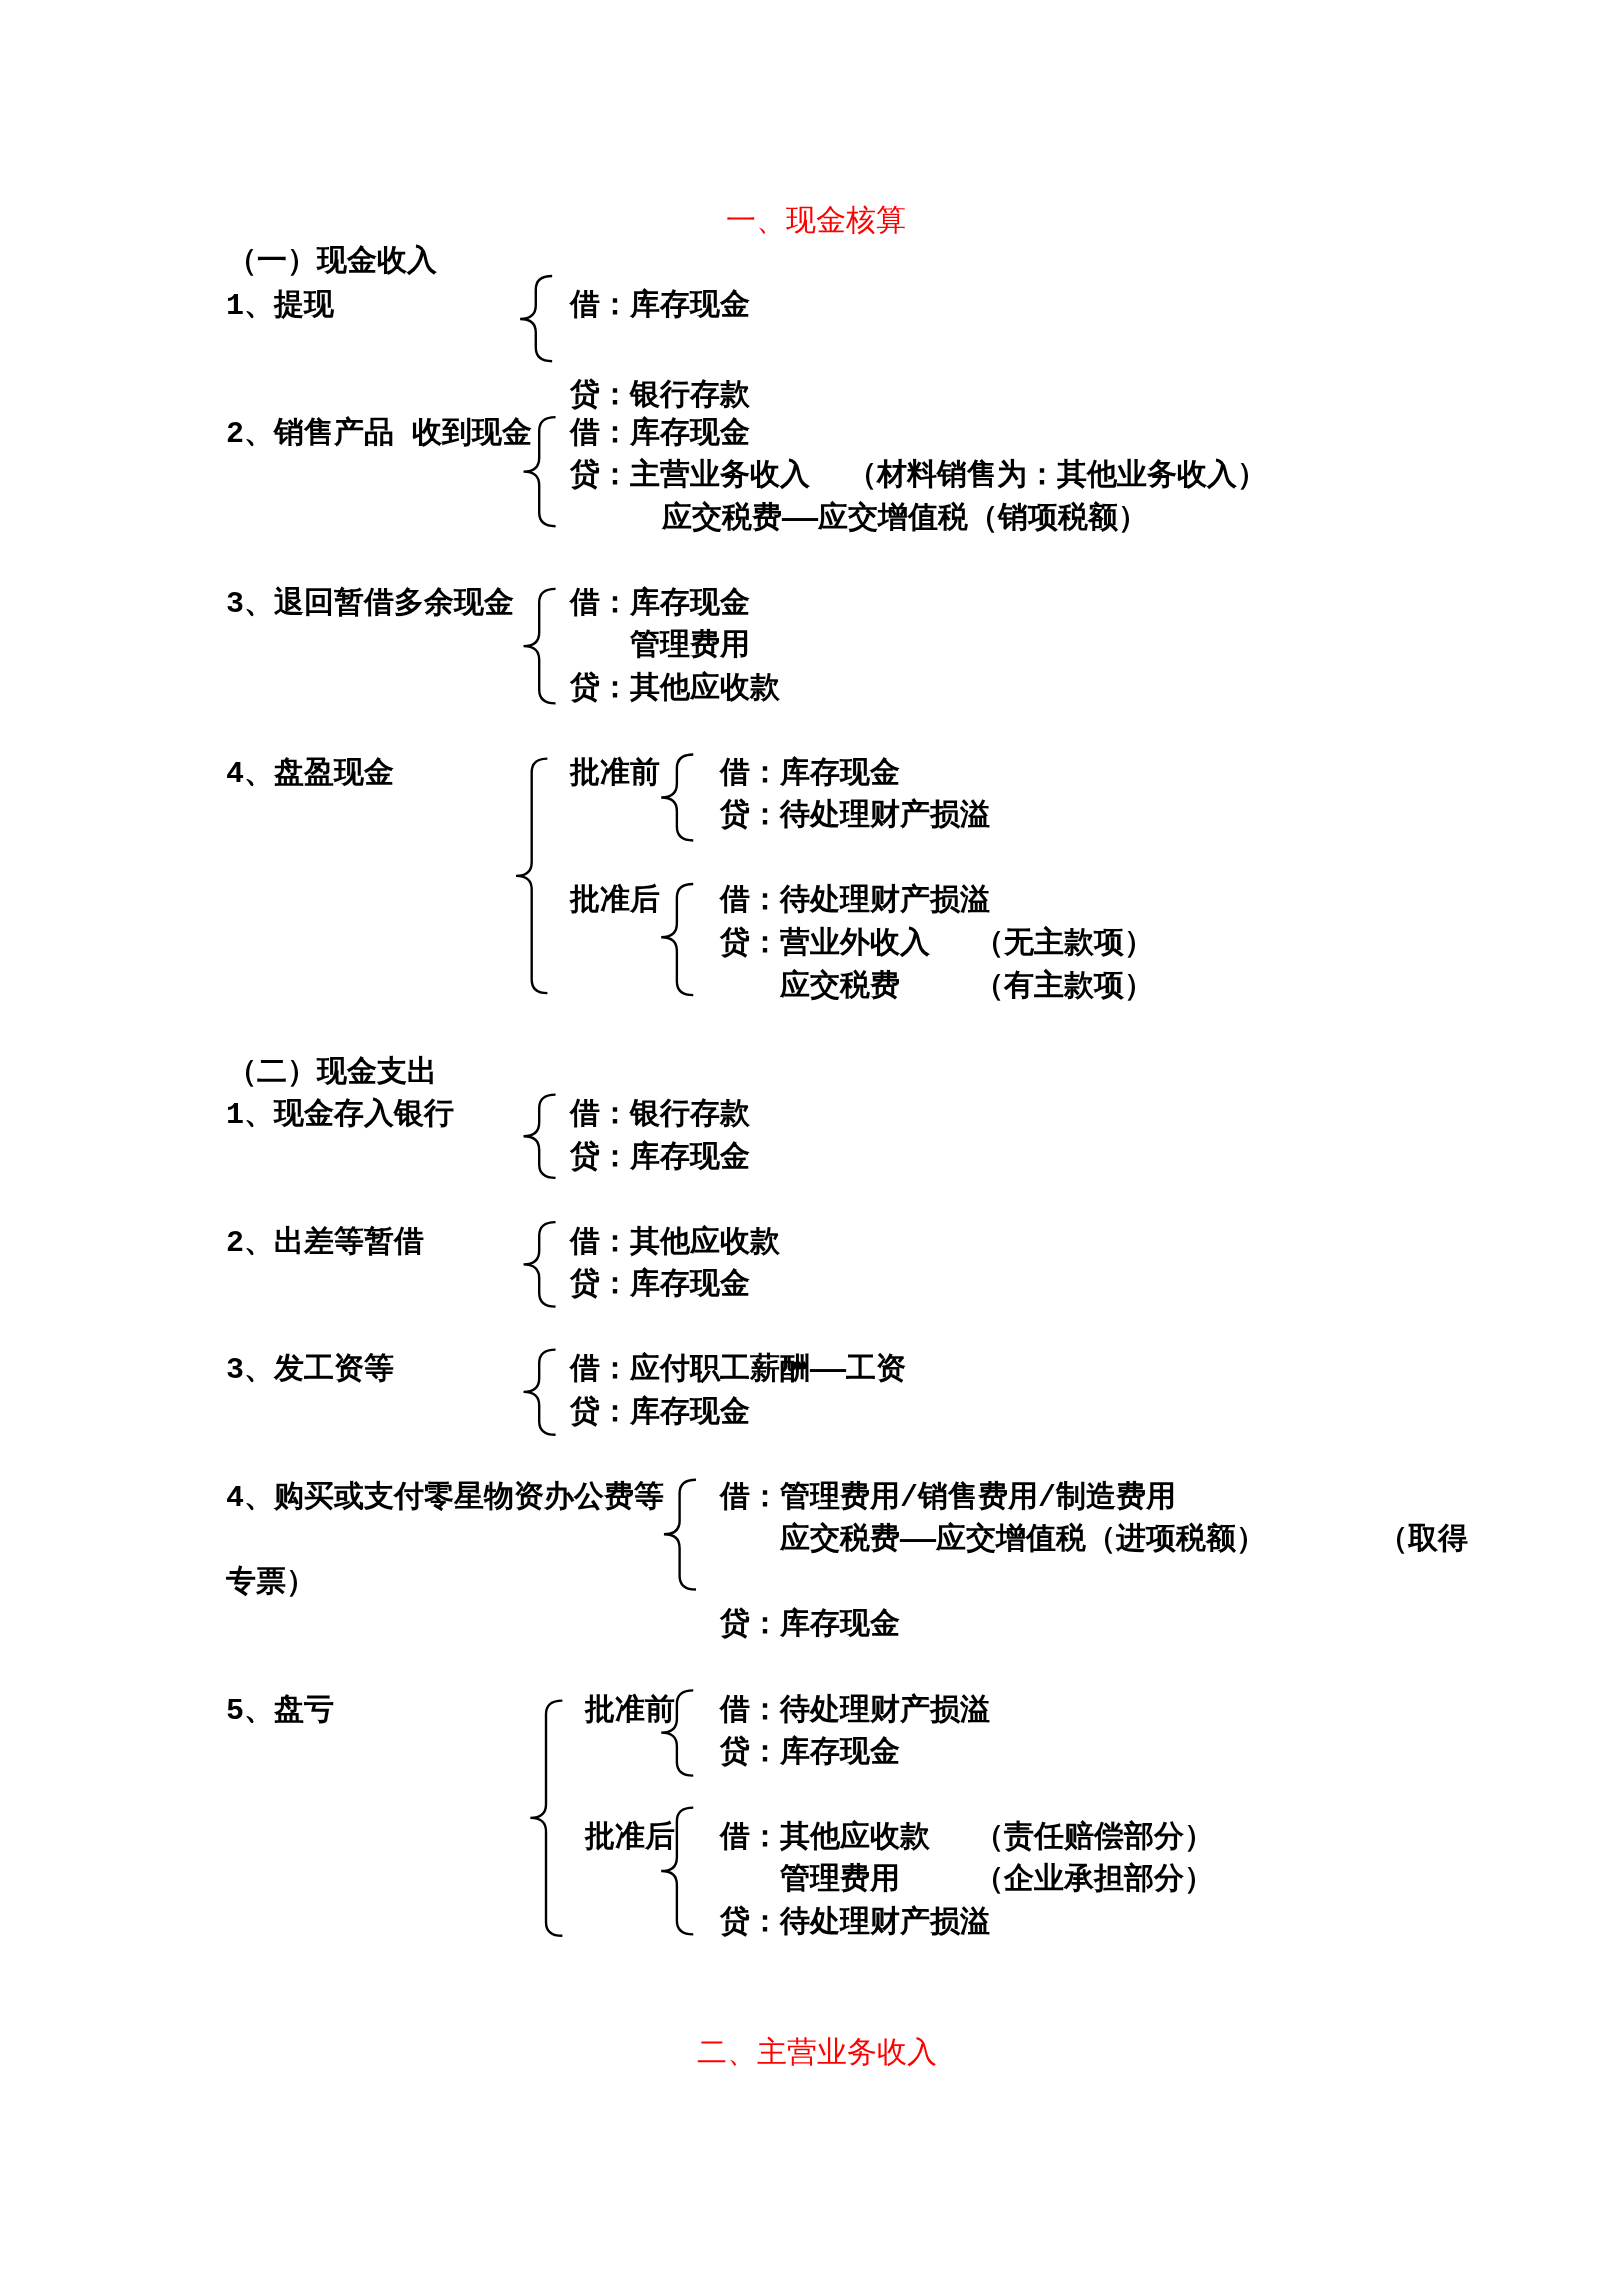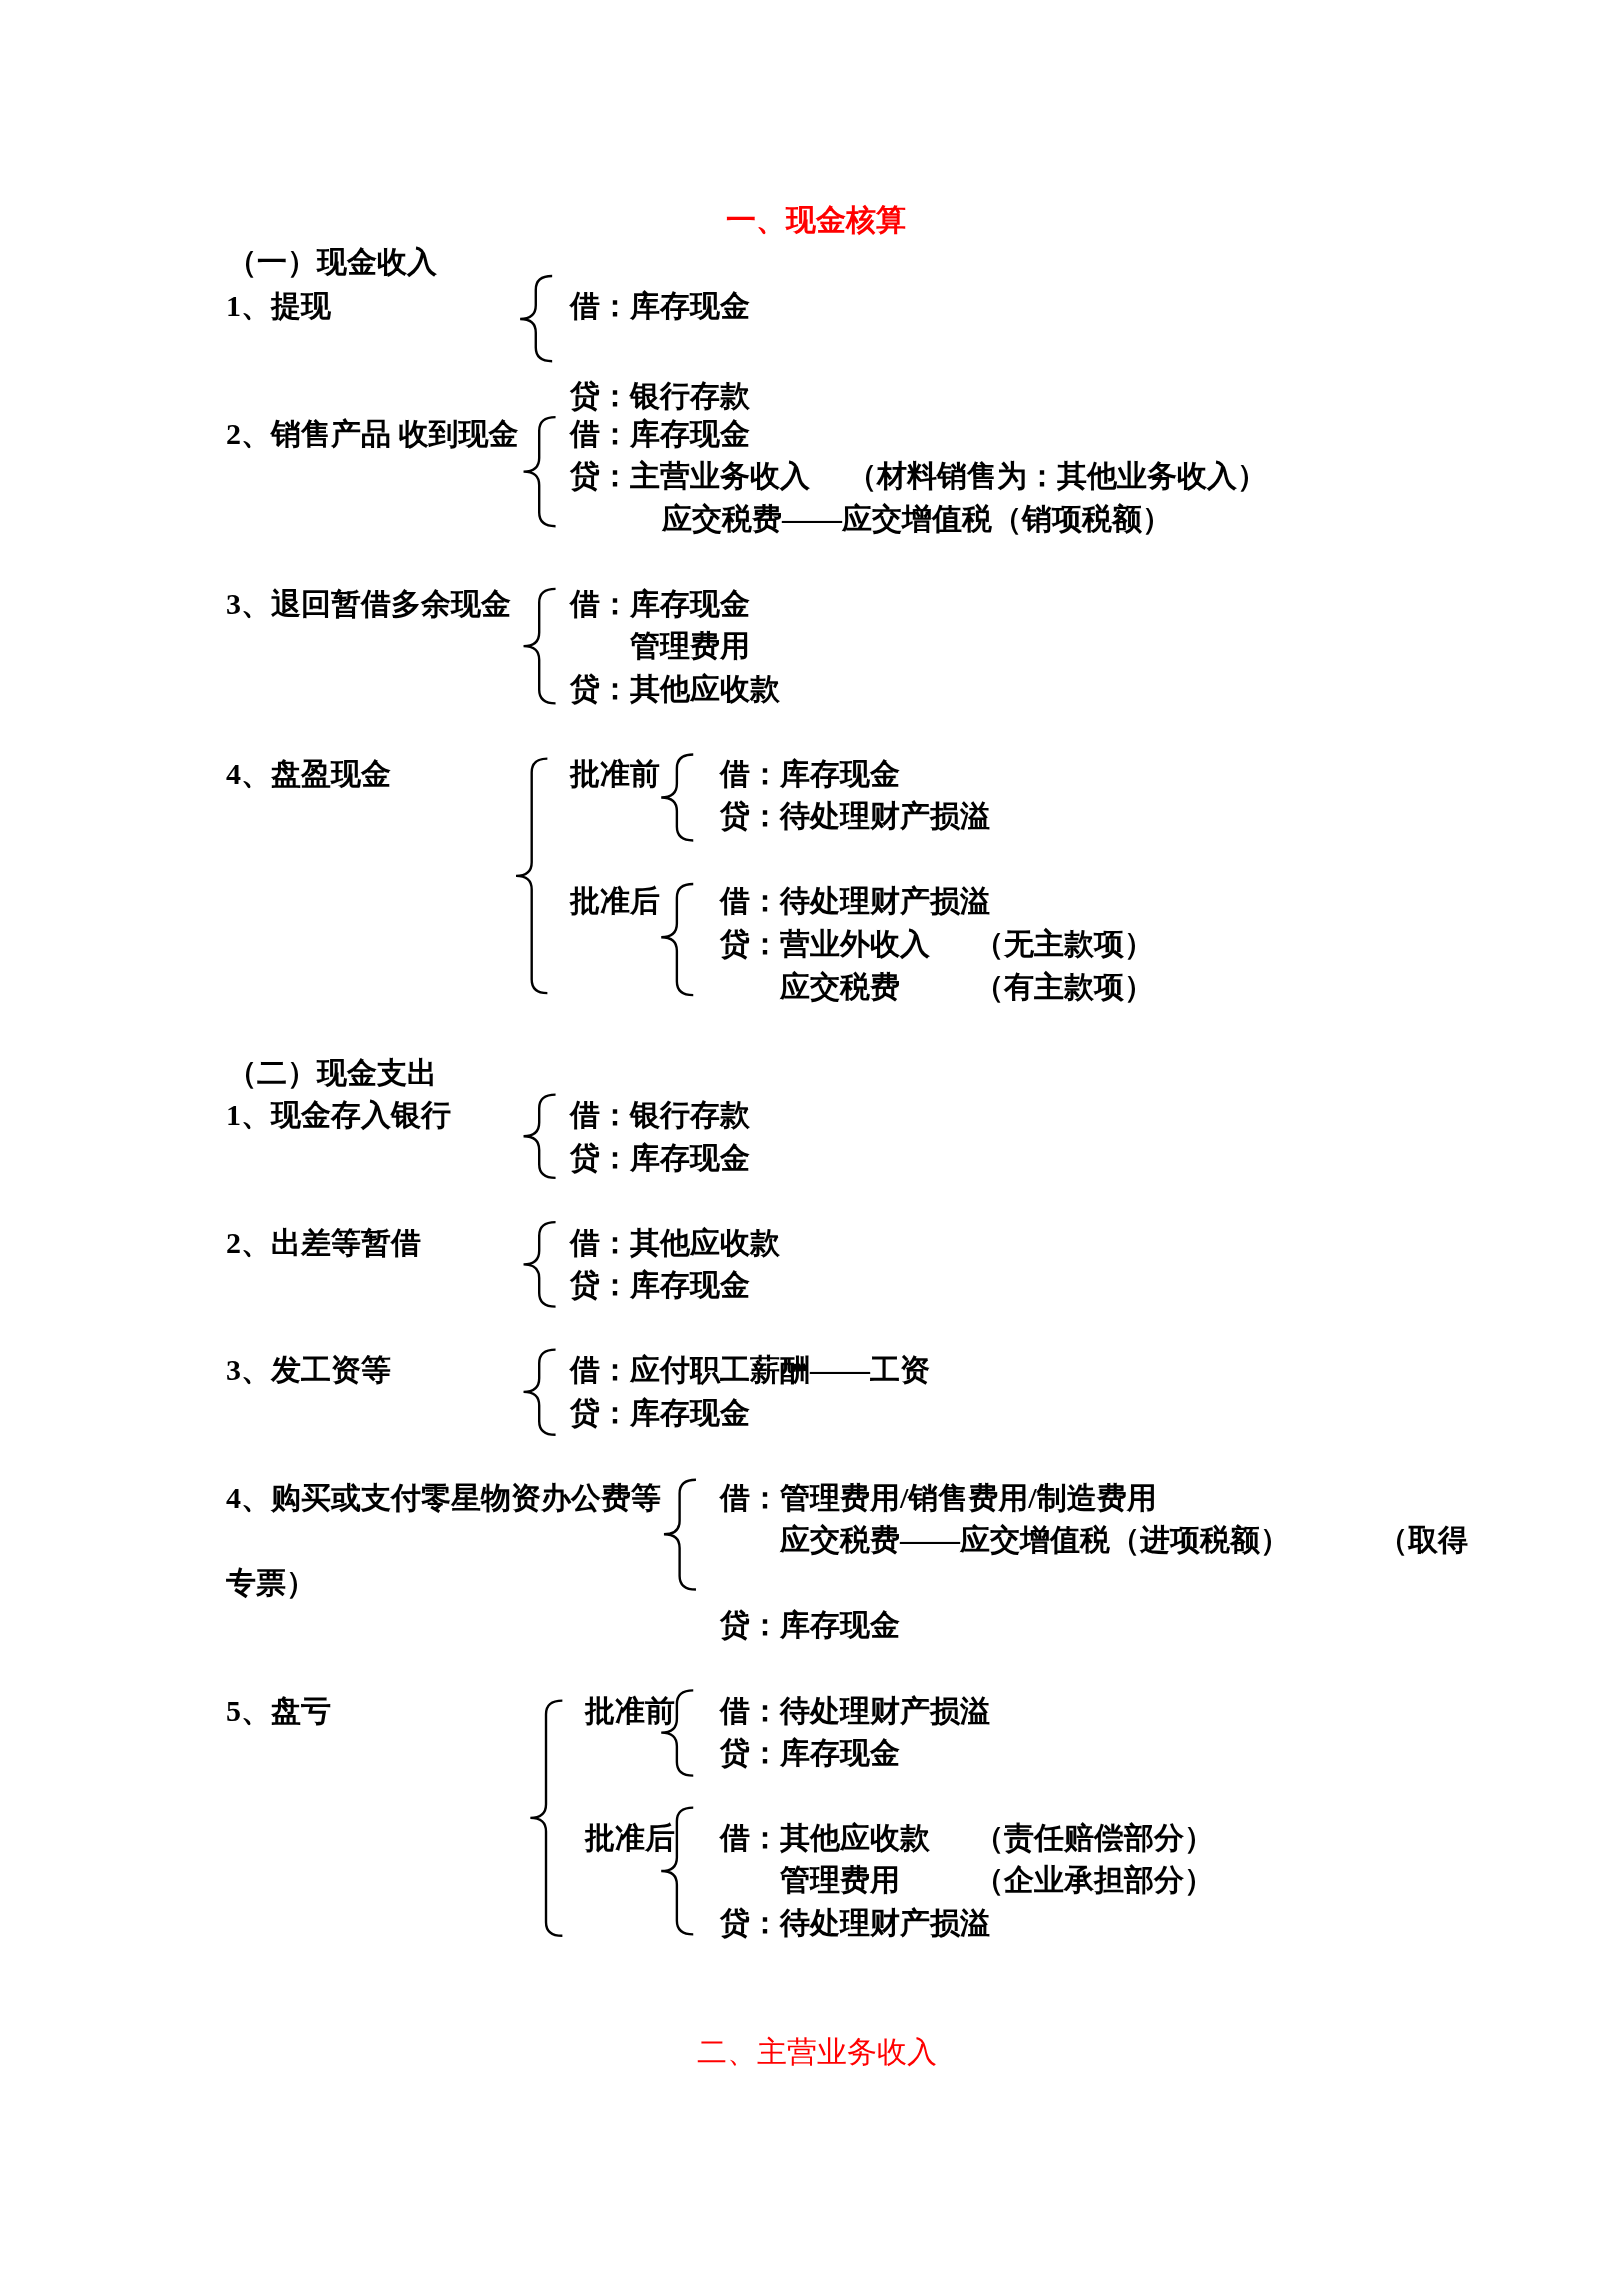--- a/index.html
+++ b/index.html
@@ -1,17 +1,17 @@
 <!DOCTYPE html>
 <html style="font-size:11px"><head>
 <meta charset="utf-8">
 <style>
   html, body { margin:0; padding:0; background:#ffffff; }
   body { width:1623px; height:2295px; position:relative; overflow:hidden; }
-  .t { position:absolute; font-family:Liberation Serif, serif; font-size:30px; line-height:30px;
+  .t { position:absolute; font-family:Liberation Mono, monospace; font-size:30px; line-height:30px;
        font-weight:bold; color:#000000; white-space:nowrap; }
   .h { position:absolute; font-family:"DejaVu Sans", sans-serif; font-size:30px; line-height:30px;
        color:#ff0000; white-space:nowrap; }
   svg.braces { position:absolute; left:0; top:0; width:1623px; height:2295px; }
   svg.braces path { fill:none; stroke:#000; stroke-width:3.5; }
 </style>
 </head>
 <body>
 
 <svg class="braces" viewBox="0 0 2381 3367">
@@ -23,21 +23,21 @@
   <path d="M1017,1297 Q993,1297 993,1317 L993,1355 Q993,1375 970,1375 Q993,1375 993,1395 L993,1440 Q993,1460 1017,1460"></path>
   <path d="M815,1606 Q791,1606 791,1626 L791,1647 Q791,1667 768,1667 Q791,1667 791,1687 L791,1708 Q791,1728 815,1728"></path>
   <path d="M815,1793 Q791,1793 791,1813 L791,1835 Q791,1855 768,1855 Q791,1855 791,1875 L791,1897 Q791,1917 815,1917"></path>
   <path d="M815,1980 Q791,1980 791,2000 L791,2022 Q791,2042 768,2042 Q791,2042 791,2062 L791,2085 Q791,2105 815,2105"></path>
   <path d="M1021,2171 Q997,2171 997,2191 L997,2231 Q997,2251 974,2251 Q997,2251 997,2271 L997,2312 Q997,2332 1021,2332"></path>
   <path d="M825,2495 Q801,2495 801,2515 L801,2647 Q801,2667 778,2667 Q801,2667 801,2687 L801,2820 Q801,2840 825,2840"></path>
   <path d="M1017,2480 Q993,2480 993,2500 L993,2522 Q993,2542 970,2542 Q993,2542 993,2562 L993,2585 Q993,2605 1017,2605"></path>
   <path d="M1017,2652 Q993,2652 993,2672 L993,2725 Q993,2745 970,2745 Q993,2745 993,2765 L993,2818 Q993,2838 1017,2838"></path>
 </svg>
 
-<div class="h" style="left: 726px; top: 205px; color: rgb(255, 0, 0); font-weight: bold;">一、现金核算</div>
+<div class="h" style="left: 726px; top: 205px; color: rgb(255, 0, 0);">一、现金核算</div>
 
 <div class="t" style="left:227px; top:247px;">（一）现金收入</div>
 
 <div class="t" style="left:226px; top:291px;">1、提现</div>
 <div class="t" style="left:570px; top:291px;">借：库存现金</div>
 <div class="t" style="left:570px; top:333px;margin-top:48px;">贷：银行存款</div>
 
 <div class="t" style="left:226px; top:419px;">2、销售产品  收到现金</div>
 <div class="t" style="left:570px; top:419px;">借：库存现金</div>
 <div class="t" style="left:570px; top:461px;">贷：主营业务收入</div>

